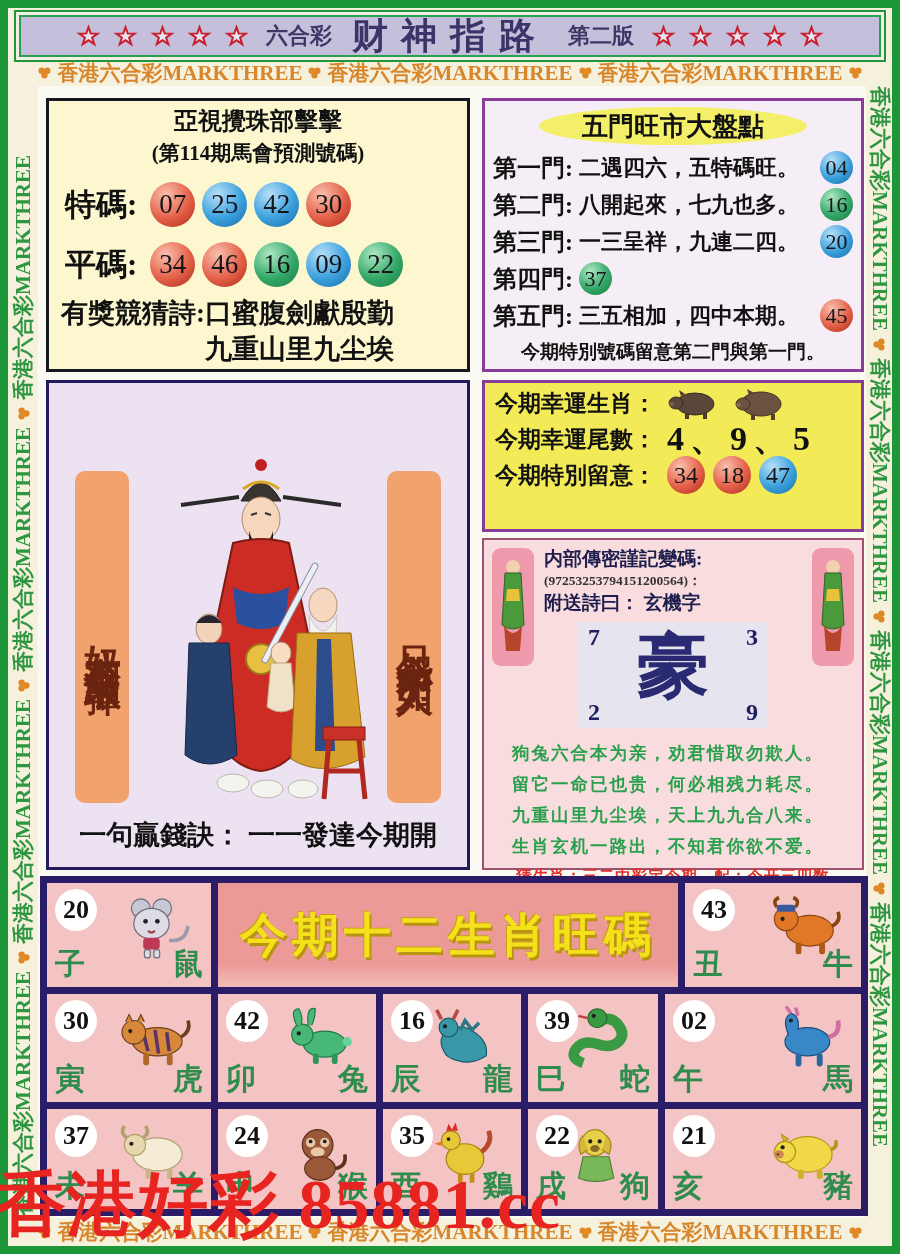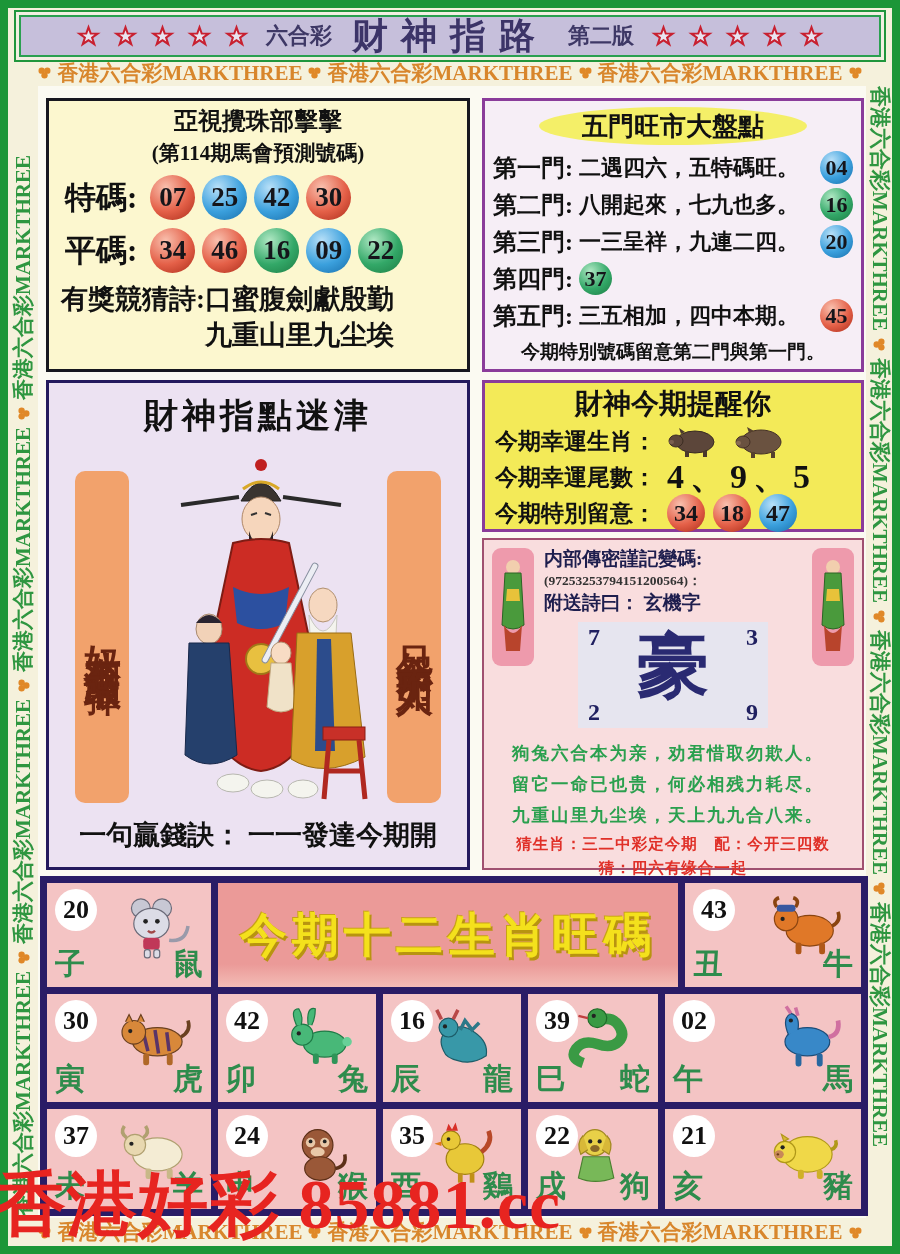--- a/index.html
+++ b/index.html
@@ -36,24 +36,24 @@
   .side-left .rot{left:0;top:1130px;transform-origin:top left;transform:rotate(-90deg);}
   .side-right{left:864px;top:86px;width:32px;height:1130px;}
   .side-right .rot{left:31px;top:0;transform-origin:top left;transform:rotate(90deg);}
   .content-bg{left:38px;top:86px;width:828px;height:1132px;background:#fbfaf2;}
 
   
   .forecast{left:46px;top:98px;width:424px;height:274px;background:#fcf7cf;border:3px solid #17171f;
     box-sizing:border-box;padding:4px 8px;}
   .f-title{text-align:center;font-size:24px;font-weight:bold;color:#111;}
   .f-sub{text-align:center;font-size:21px;font-weight:bold;color:#111;margin-top:2px;}
-  .f-row{display:flex;align-items:center;gap:7px;margin-top:8px;padding-left:8px;}
+  .f-row{display:flex;align-items:center;gap:7px;margin-top:15px;padding-left:8px;}
   .f-label{font-size:31px;font-weight:bold;color:#111;margin-right:6px;}
   .ball{display:inline-flex;align-items:center;justify-content:center;border-radius:50%;
-    width:45px;height:45px;font-size:27px;font-weight:bold;color:#15151a;flex:0 0 auto;}
+    width:45px;height:45px;font-size:27px;font-weight:normal;color:#15151a;flex:0 0 auto;}
   .ball[data-color="red"]{background:radial-gradient(circle at 35% 28%,#f9c0ae,#e46048 55%,#a92a18);}
   .ball[data-color="blue"]{background:radial-gradient(circle at 35% 28%,#b8e0f8,#3ba0dd 55%,#176ca8);}
   .ball[data-color="green"]{background:radial-gradient(circle at 35% 28%,#b0e8c4,#33a868 55%,#1c7a42);}
   .ball.sm{width:33px;height:33px;font-size:22px;}
   .ball.md{width:38px;height:38px;font-size:24px;}
   .f-poem{display:flex;margin-top:8px;padding-left:4px;}
   .f-poem-label{font-size:27px;font-weight:bold;color:#111;}
   .f-poem-lines{font-size:27px;font-weight:bold;color:#111;line-height:1.35;}
 
   
@@ -305,21 +305,20 @@
   </div>
   <div class="d-row">
     <span class="d-label">第五門:</span>
     <span class="d-text">三五相加，四中本期。</span>
     <span class="ball sm" data-color="red">45</span>
   </div>
   <div class="d-foot">今期特別號碼留意第二門與第一門。</div>
 </div>
 
 <div class="abs maze">
-  <div class="m-title">財神指點迷津</div>
   <div class="couplet left">奴才有泪來敢彈</div>
   <div class="couplet right">只怨命内不如人</div>
   <svg class="painting" viewBox="0 0 240 382">
     <path d="M40 66 L98 58" stroke="#2a2a2a" stroke-width="4" fill="none"></path>
     <path d="M142 58 L200 66" stroke="#2a2a2a" stroke-width="4" fill="none"></path>
     <path d="M100 62 Q120 26 140 62 Z" fill="#3a3430" stroke="#222"></path>
     <path d="M102 50 Q120 36 138 50" stroke="#d8a828" stroke-width="3" fill="none"></path>
     <circle cx="120" cy="26" r="6" fill="#c02020"></circle>
     <ellipse cx="120" cy="80" rx="19" ry="22" fill="#f6d6bc" stroke="#b08868"></ellipse>
     <path d="M110 76 L116 74 M124 74 L130 76" stroke="#333" stroke-width="2"></path>
@@ -343,21 +342,20 @@
     <ellipse cx="126" cy="350" rx="16" ry="9" fill="#f4f4ee" stroke="#b8b8b0"></ellipse>
     <ellipse cx="162" cy="350" rx="15" ry="9" fill="#f4f4ee" stroke="#b8b8b0"></ellipse>
   </svg>
   <div class="m-bottom">
     <span>一句贏錢訣：</span>
     <span>一一發達今期開</span>
   </div>
 </div>
 
 <div class="abs reminder">
-  <div class="r-title">財神今期提醒你</div>
   <div class="r-row">
     <span class="r-label">今期幸運生肖：</span>
     <svg class="boar" viewBox="0 0 52 34">
       <ellipse cx="28" cy="18" rx="19" ry="11" fill="#5c463a" stroke="#3a2c22"></ellipse>
       <ellipse cx="9" cy="17" rx="7" ry="6" fill="#5c463a" stroke="#3a2c22"></ellipse>
       <rect x="2" y="16" width="5" height="4" rx="2" fill="#7a6050"></rect>
       <path d="M14 10 L12 4 L18 8 Z" fill="#4a382c"></path>
       <rect x="18" y="27" width="4" height="6" fill="#4a382c"></rect>
         <rect x="36" y="27" width="4" height="6" fill="#4a382c"></rect>
     </svg>
@@ -411,20 +409,21 @@
     <span class="corner c-tl">7</span>
     <span class="corner c-tr">3</span>
     <span class="corner c-bl">2</span>
     <span class="corner c-br">9</span>
     <span class="big">豪</span>
   </div>
   <div class="s-poem">
     <div>狗兔六合本为亲，劝君惜取勿欺人。</div>
     <div>留它一命已也贵，何必相残力耗尽。</div>
     <div>九重山里九尘埃，天上九九合八来。</div>
+    <div>生肖玄机一路出，不知君你欲不爱。</div>
   </div>
   <div class="s-red">猜生肖：三二中彩定今期　配：今开三四数</div>
   <div class="s-red">猜：四六有缘合一起</div>
 </div>
 
 <div class="abs grid">
   <div class="grow grow1">
     <div class="zcell w164">
       <span class="znum">20</span>
       <svg class="zart" viewBox="0 0 64 56">

